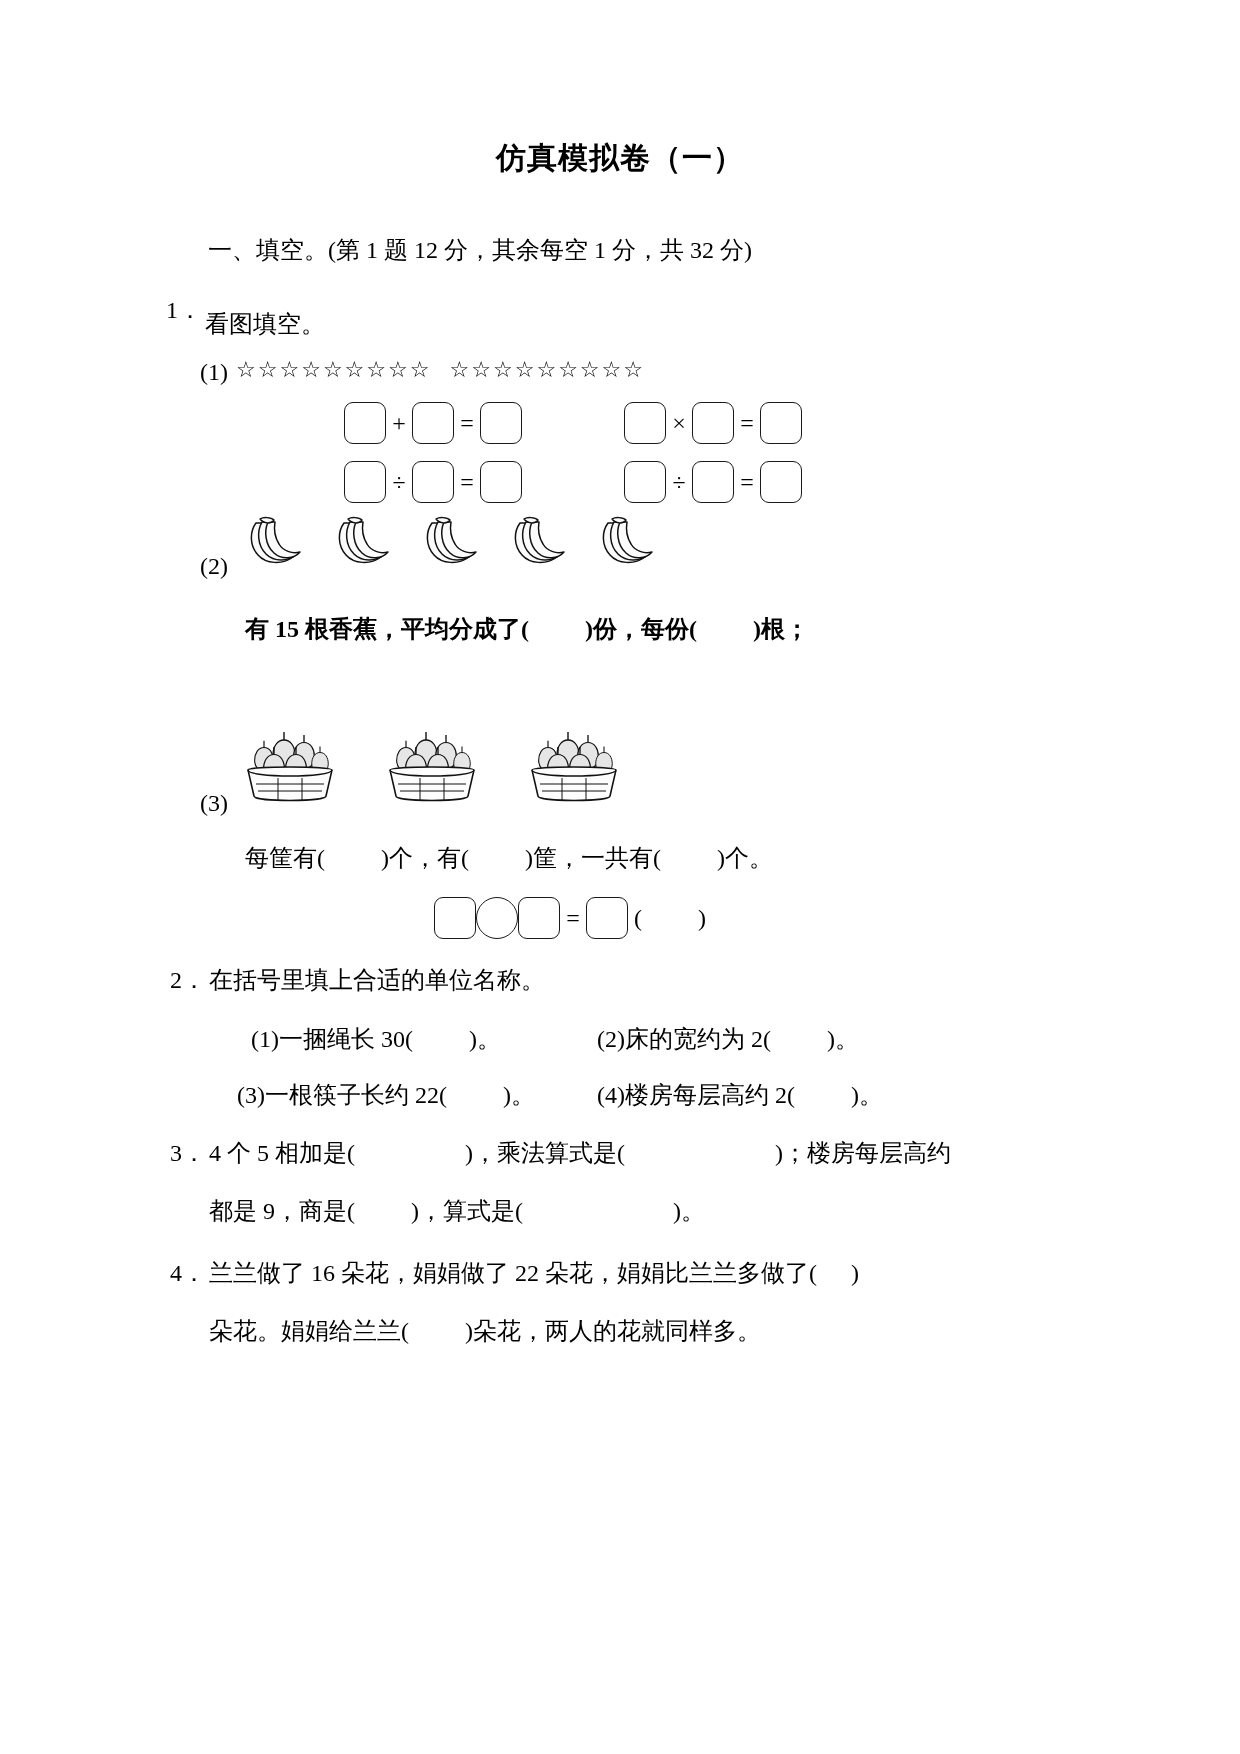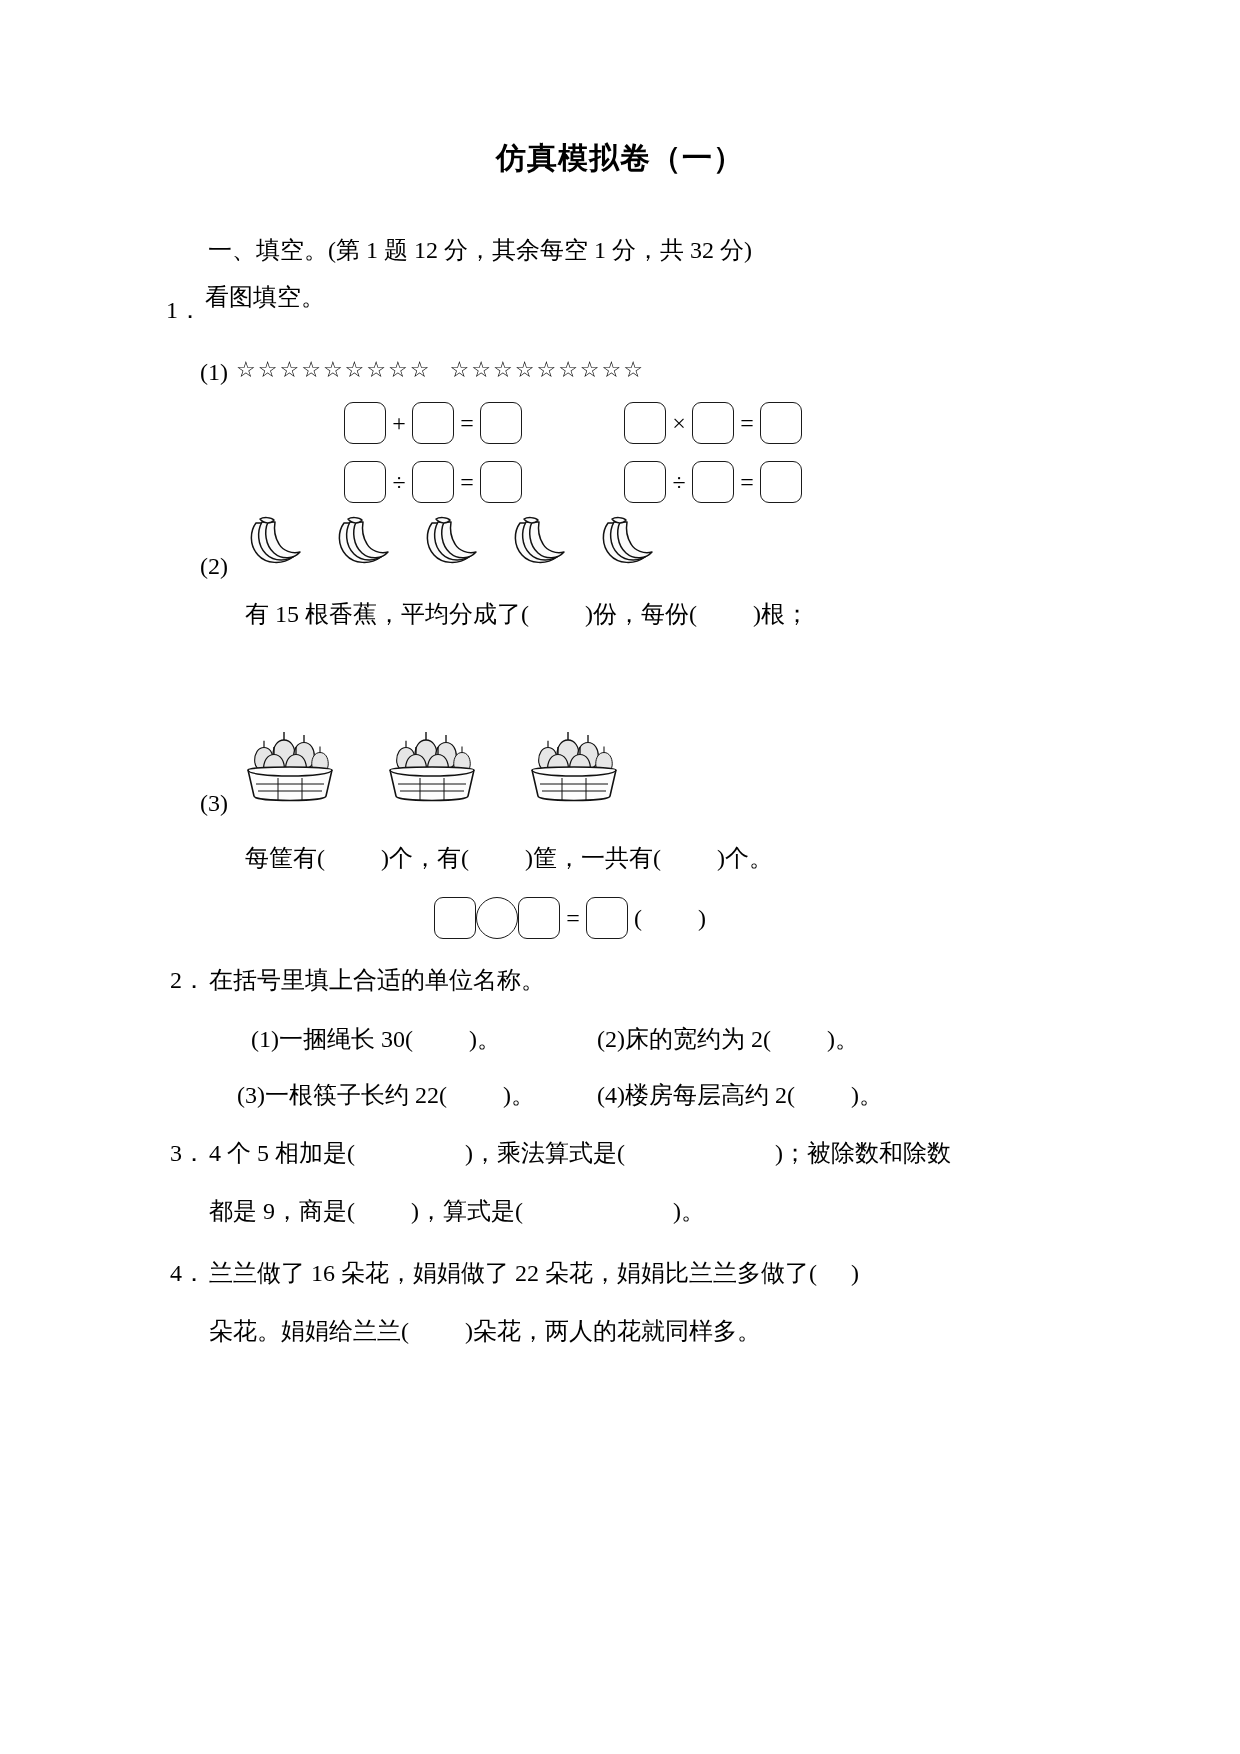--- a/index.html
+++ b/index.html
@@ -81,21 +81,21 @@
 </head>
 <body>
 
 <div class="page">
 
   <div class="title">仿真模拟卷（一）</div>
 
   <div class="line" style="top:235px; left:166px;margin-left:42px;">一、填空。(第 1 题 12 分，其余每空 1 分，共 32 分)</div>
 
   <div class="line" style="top:295px; left:166px;">1．</div>
-  <div class="line" style="top:282px; left:205px;">看图填空。</div>
+  <div class="line" style="top:309px; left:205px;">看图填空。</div>
 
   <div class="line" style="top:357px; left:200px;">(1)</div>
   <div class="stars" style="top:357px; left:236px;">
     <span class="star-group">☆☆☆☆☆☆☆☆☆</span><span class="star-gap"></span><span class="star-group">☆☆☆☆☆☆☆☆☆</span>
   </div>
 
   <div class="eqrow" style="top:402px; left:344px;">
     <span class="bx"></span>
     <span class="op">+</span>
     <span class="bx"></span>
@@ -164,21 +164,21 @@
       <svg class="banana" viewBox="0 0 66 56" xmlns="http://www.w3.org/2000/svg">
 <g fill="#fbfbfb" stroke="#111" stroke-width="1.5" stroke-linejoin="round">
 <path d="M18 8 C12 16 11 30 20 40 C28 49 44 50 55 42 C47 44 34 41 28 32 C23 24 22 14 24 8 Z"></path>
 <path d="M24 7 C19 16 19 30 28 39 C36 47 50 47 59 39 C50 41 39 38 34 30 C29 22 29 13 30 7 Z"></path>
 <path d="M30 7 C26 16 27 30 36 38 C44 45 56 44 62 37 C54 39 45 36 41 29 C36 21 36 13 37 7 Z"></path>
 <path d="M22 4 C25 2 33 2 36 5 C33 9 26 9 22 4 Z"></path>
 </g>
 </svg>
     </div>
 
-  <div class="line" style="top:599px; left:245px;">
+  <div class="line" style="top:614px; left:245px;font-weight:bold;">
     <span>有 15 根香蕉，平均分成了(</span><span class="blank-md"></span><span>)份，每份(</span><span class="blank-md"></span><span>)根；</span>
   </div>
 
 
   <div class="label-paren" style="top:790px; left:200px;">(3)</div>
   <div class="fruit-row" id="basket-row" style="top:730px; left:238px; gap:38px;">
       <svg class="basket" viewBox="0 0 104 76" xmlns="http://www.w3.org/2000/svg">
 <g>
 <g transform="translate(26,26) scale(0.85)">
 <path d="M0 -18 L0 -10" stroke="#111" stroke-width="1.4"></path>
@@ -303,21 +303,21 @@
 
   <div class="line" style="top:1080px; left:237px;">
     <span>(3)</span><span>一根筷子长约 22(</span><span class="blank-md"></span><span>)。</span>
   </div>
   <div class="line" style="top:1080px; left:597px;">
     <span>(4)</span><span>楼房每层高约 2(</span><span class="blank-md"></span><span>)。</span>
   </div>
 
   <div class="line" style="top:1138px; left:170px;">3．</div>
   <div class="line" style="top:1138px; left:209px;">
-    <span>4 个 5 相加是(</span><span class="blank-lg"></span><span>)，乘法算式是(</span><span class="blank-xl"></span><span>)；被除数和除数</span>
+    <span>4 个 5 相加是(</span><span class="blank-lg"></span><span>)，乘法算式是(</span><span class="blank-xl"></span><span>)；楼房每层高约</span>
   </div>
   <div class="line" style="top:1196px; left:209px;">
     <span>都是 9，商是(</span><span class="blank-md"></span><span>)，算式是(</span><span class="blank-xl"></span><span>)。</span>
   </div>
 
   <div class="line" style="top:1258px; left:170px;">4．</div>
   <div class="line" style="top:1258px; left:209px;text-align:center;">
     <span>兰兰做了 16 朵花，娟娟做了 22 朵花，娟娟比兰兰多做了(</span><span class="blank-sm"></span><span>)</span>
   </div>
   <div class="line" style="top:1316px; left:209px;">

